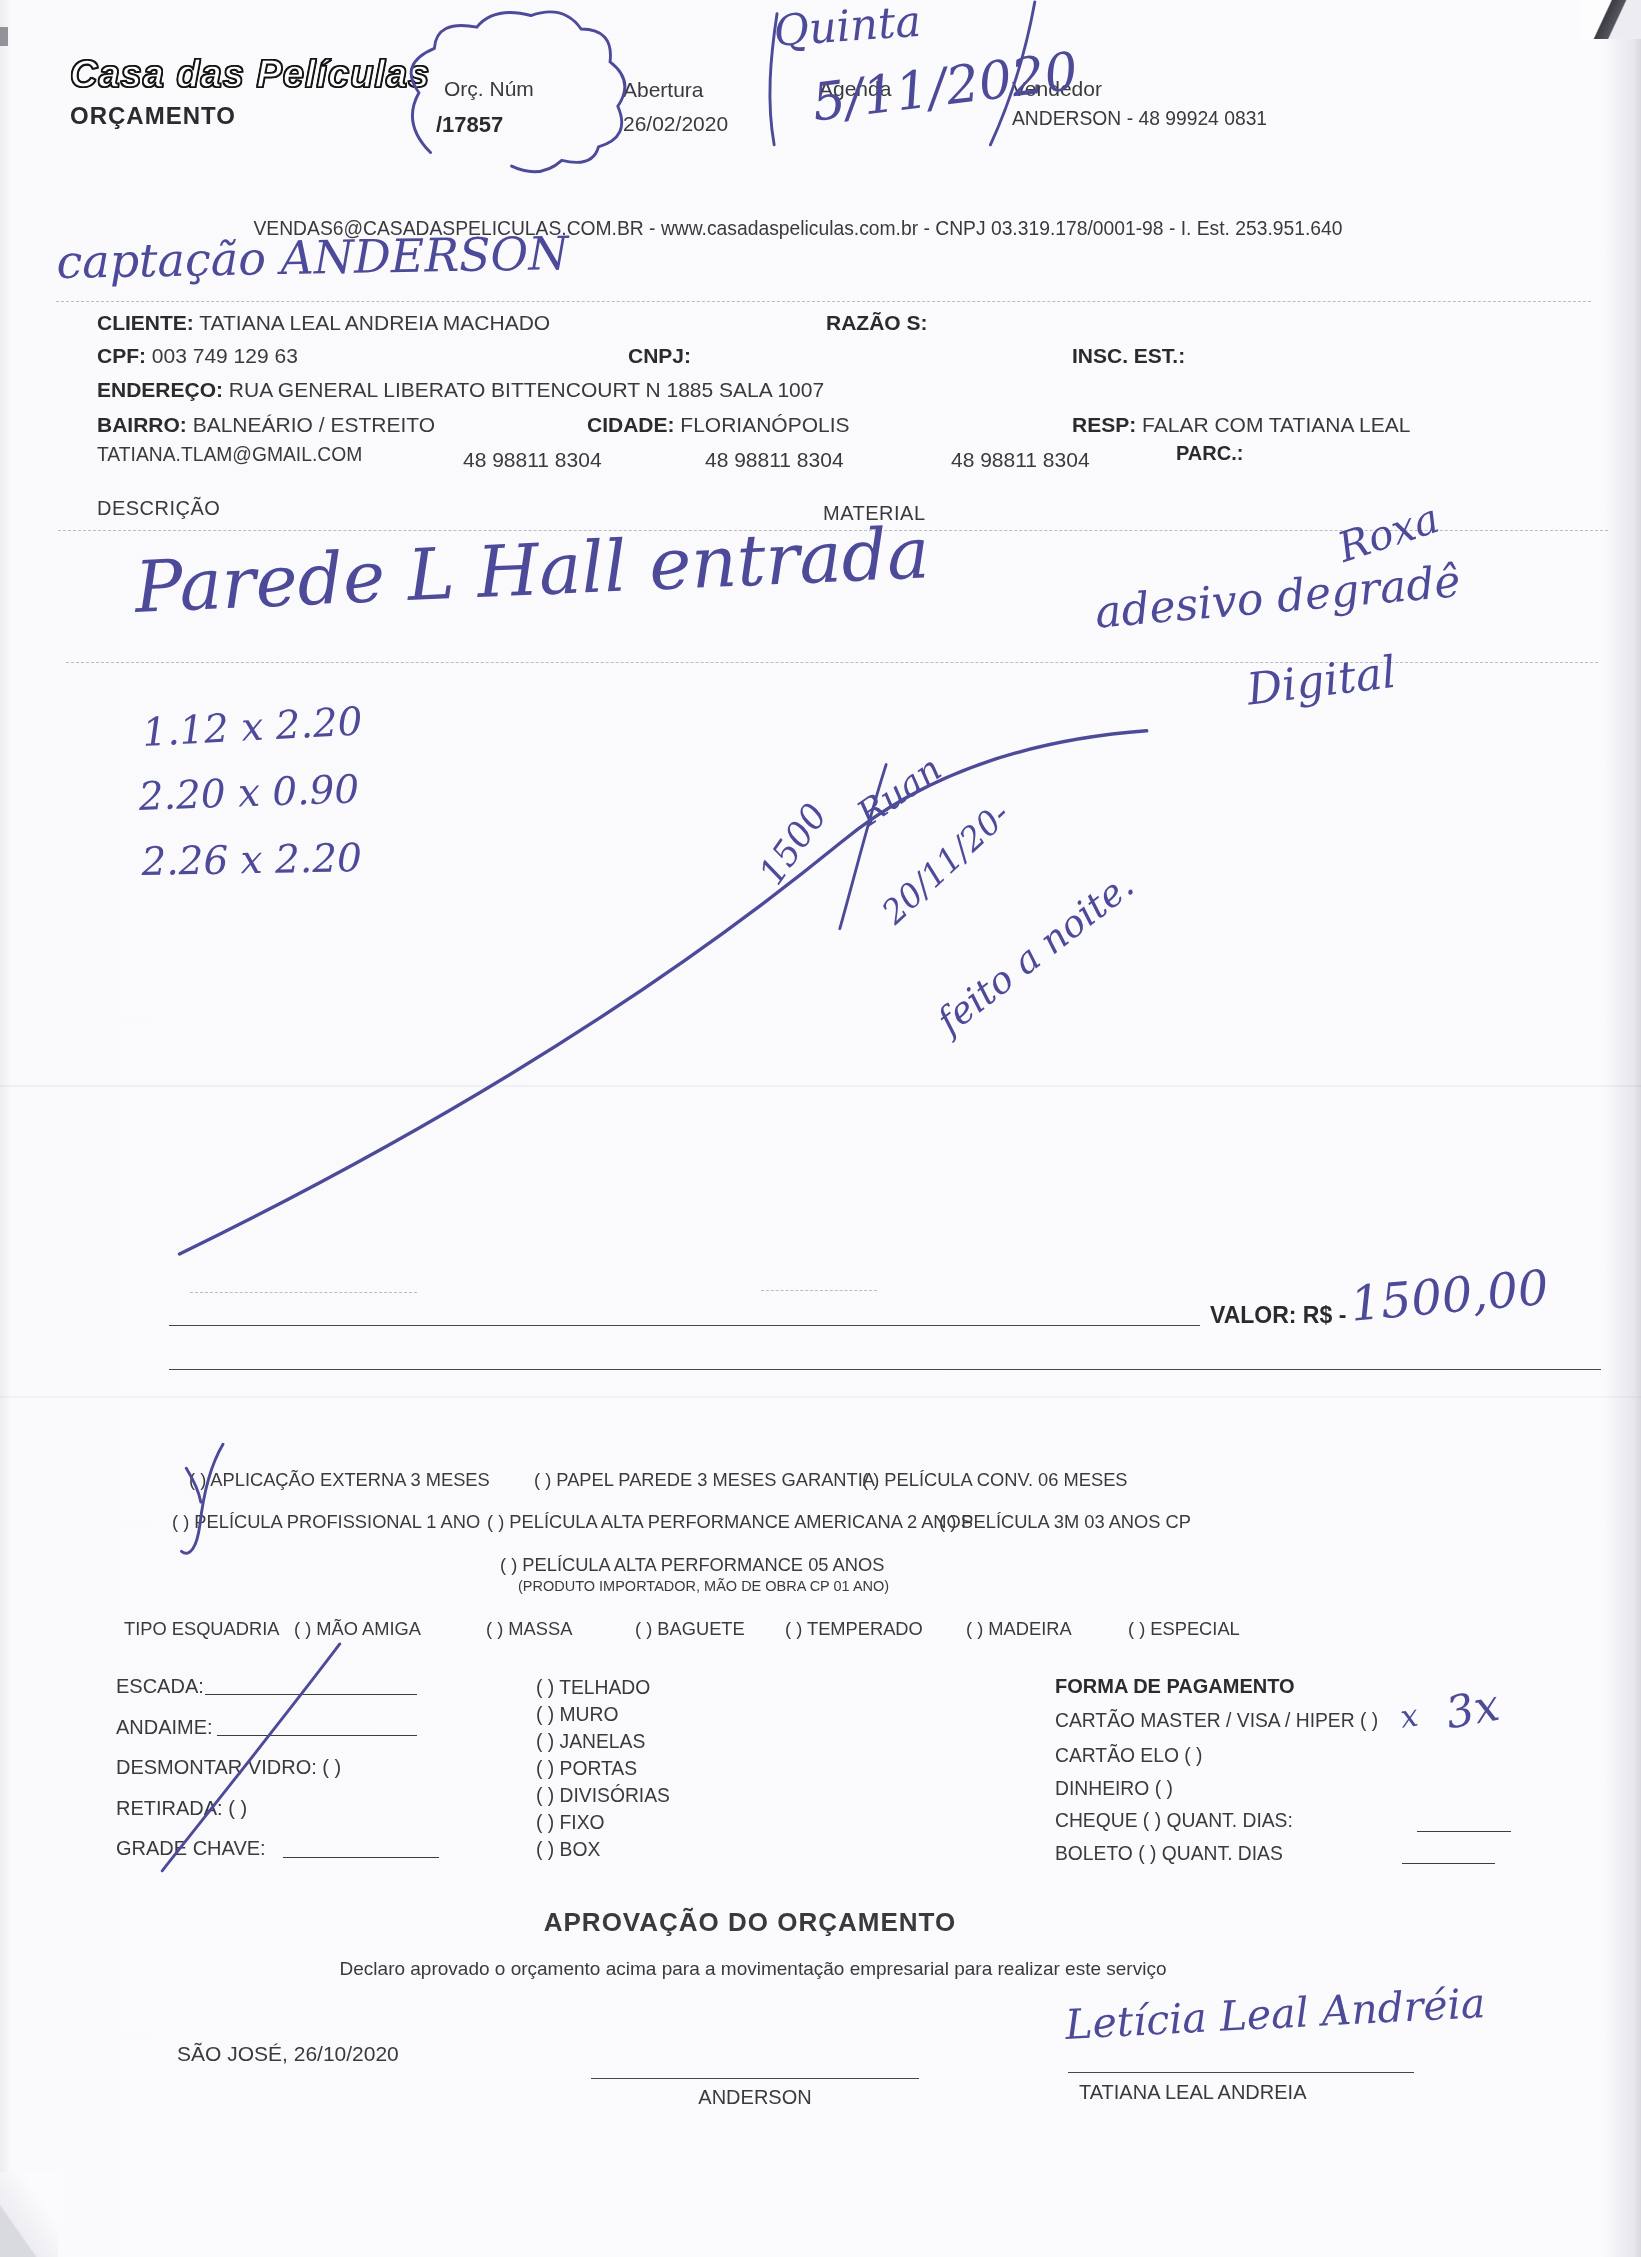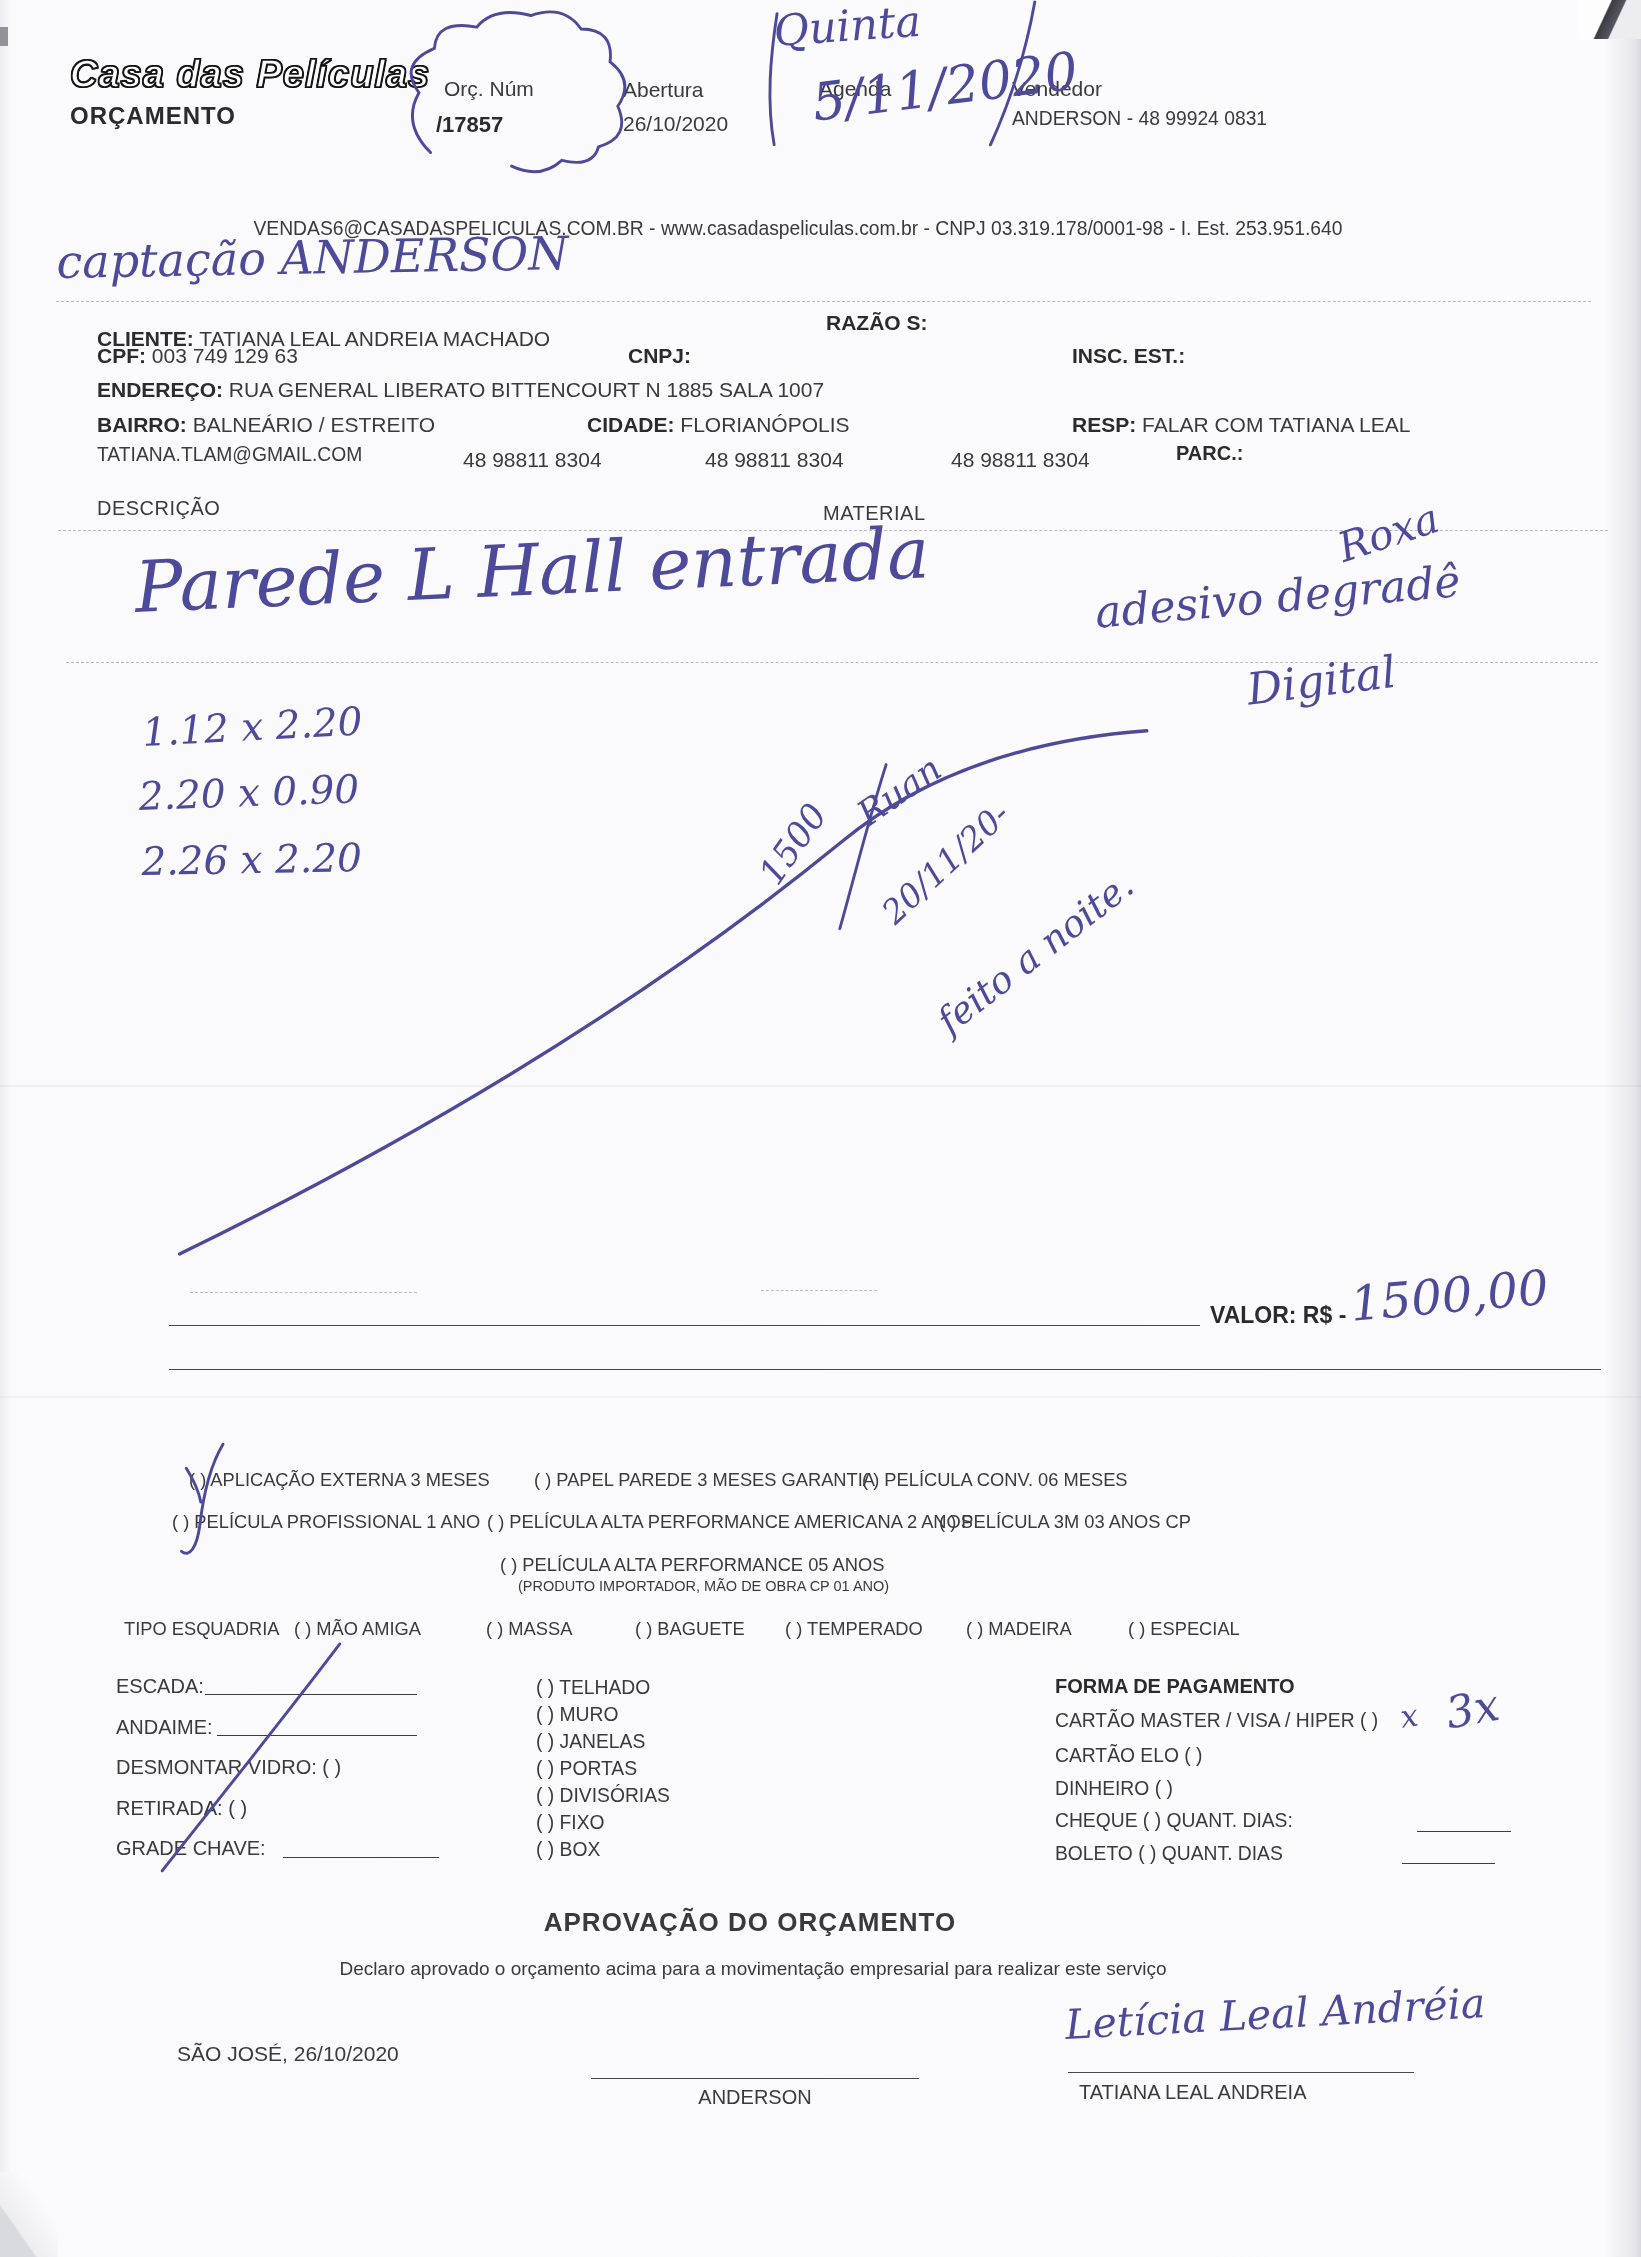--- a/index.html
+++ b/index.html
@@ -31,35 +31,35 @@
   <div class="crease" style="top:1085px;"></div>
   <div class="crease" style="top:1396px;opacity:.7;"></div>
 
   <div class="logo" style="left:70px;top:53px;font-size:38px;">Casa das Películas</div>
   <div class="pt b" style="left:70px;top:102px;font-size:24px;letter-spacing:1px;">ORÇAMENTO</div>
 
   <div class="pt" style="left:444px;top:77px;font-size:21px;">Orç. Núm</div>
   <div class="pt b" style="left:436px;top:112px;font-size:22px;">/17857</div>
 
   <div class="pt" style="left:623px;top:78px;font-size:21px;">Abertura</div>
-  <div class="pt" style="left:623px;top:112px;font-size:21px;">26/10/2020</div>
+  <div class="pt" style="left:623px;top:112px;font-size:21px;">26/02/2020</div>
 
   <div class="pt" style="left:819px;top:77px;font-size:21px;">Agenda</div>
   <div class="hw" style="left:772px;top:5.8px;font-size:43px;transform:rotate(-4deg);transform-origin:left top;">Quinta</div>
   <div class="hw" style="left:809px;top:73px;font-size:52px;transform:rotate(-7deg);transform-origin:left top;">5/11/2020</div>
 
   <div class="pt" style="left:1012px;top:77px;font-size:21px;">Vendedor</div>
   <div class="pt" style="left:1012px;top:108px;font-size:19.3px;">ANDERSON - 48 99924 0831</div>
 
   <div class="pt" style="left:798px;top:218px;font-size:19.3px;transform:translateX(-50%);">VENDAS6@CASADASPELICULAS.COM.BR - www.casadaspeliculas.com.br - CNPJ 03.319.178/0001-98 - I. Est. 253.951.640</div>
 
   <div class="hw" style="left:56px;top:235px;font-size:46px;transform:rotate(-1deg);transform-origin:left top;">captação ANDERSON</div>
   <div class="rule" style="left:56px;top:301px;width:1535px;"></div>
 
-  <div class="pt" style="left:97px;top:311px;font-size:21px;margin-top:16px;">
+  <div class="pt" style="left:97px;top:311px;font-size:21px;">
     <span class="b">CLIENTE:</span>
     <span>TATIANA LEAL ANDREIA MACHADO</span>
   </div>
   <div class="pt b" style="left:826px;top:311px;font-size:21px;">RAZÃO S:</div>
 
   <div class="pt" style="left:97px;top:344px;font-size:21px;">
     <span class="b">CPF:</span>
     <span>003 749 129 63</span>
   </div>
   <div class="pt b" style="left:628px;top:344px;font-size:21px;">CNPJ:</div>

